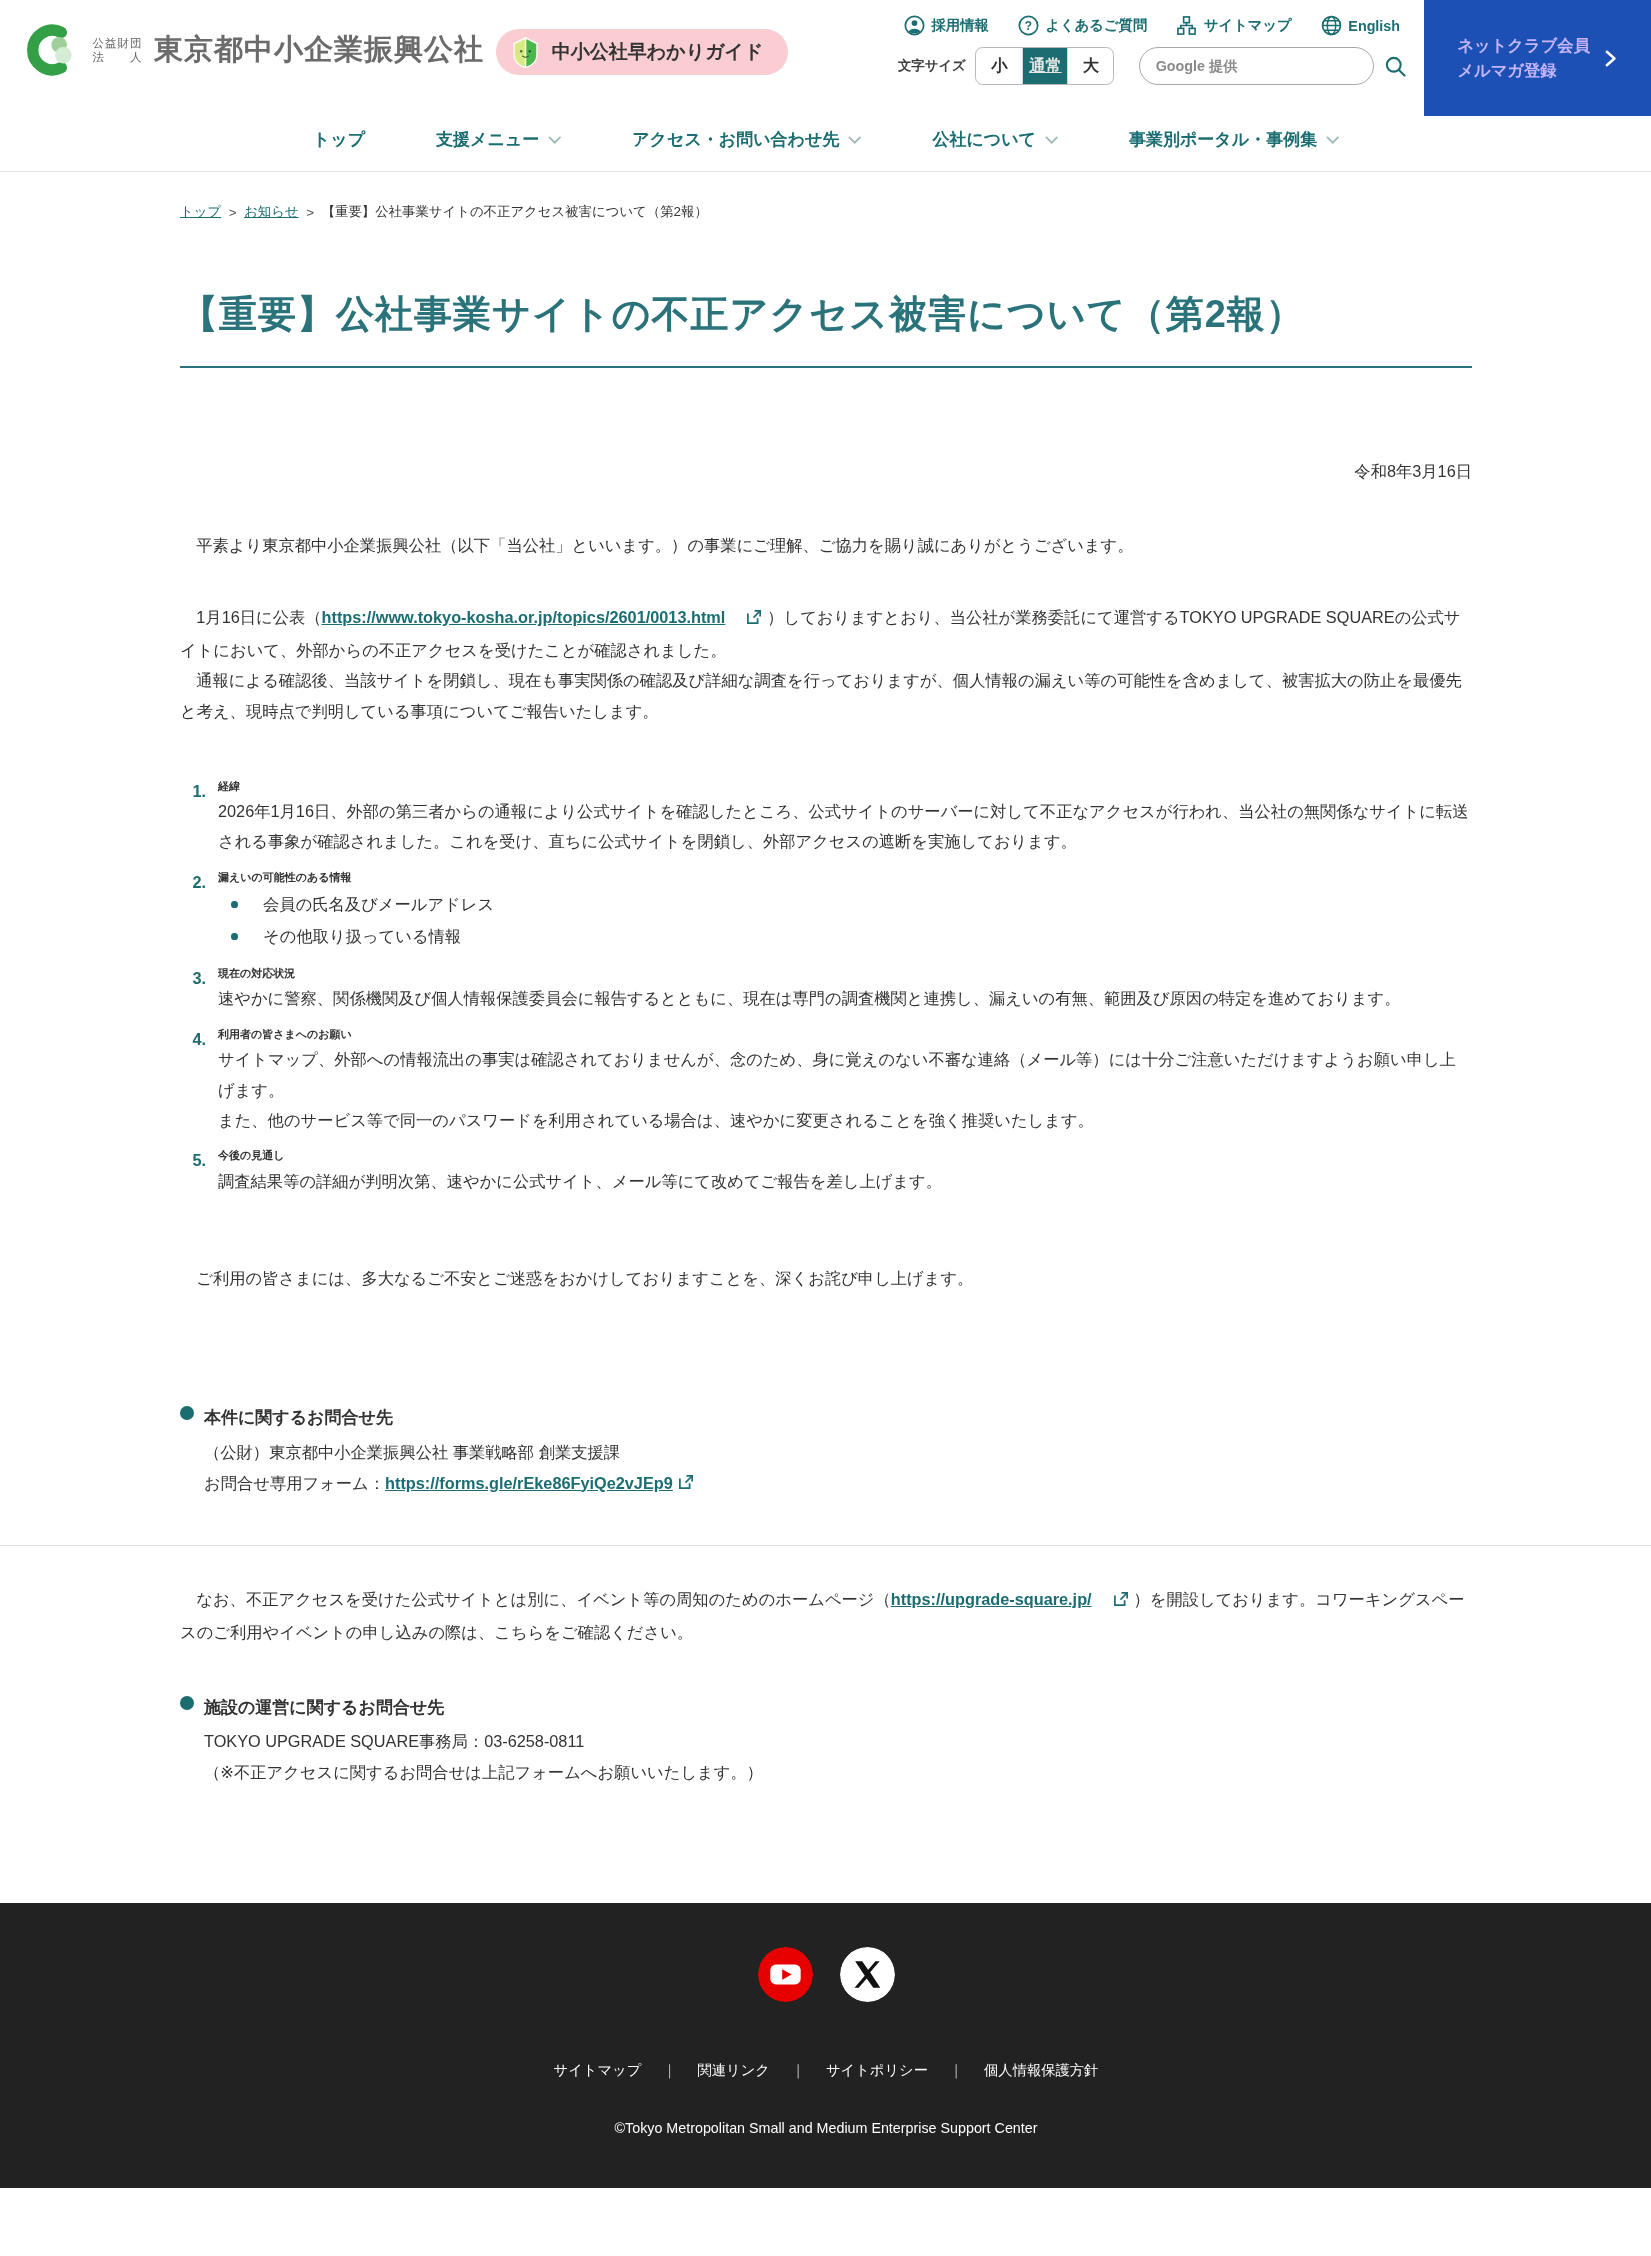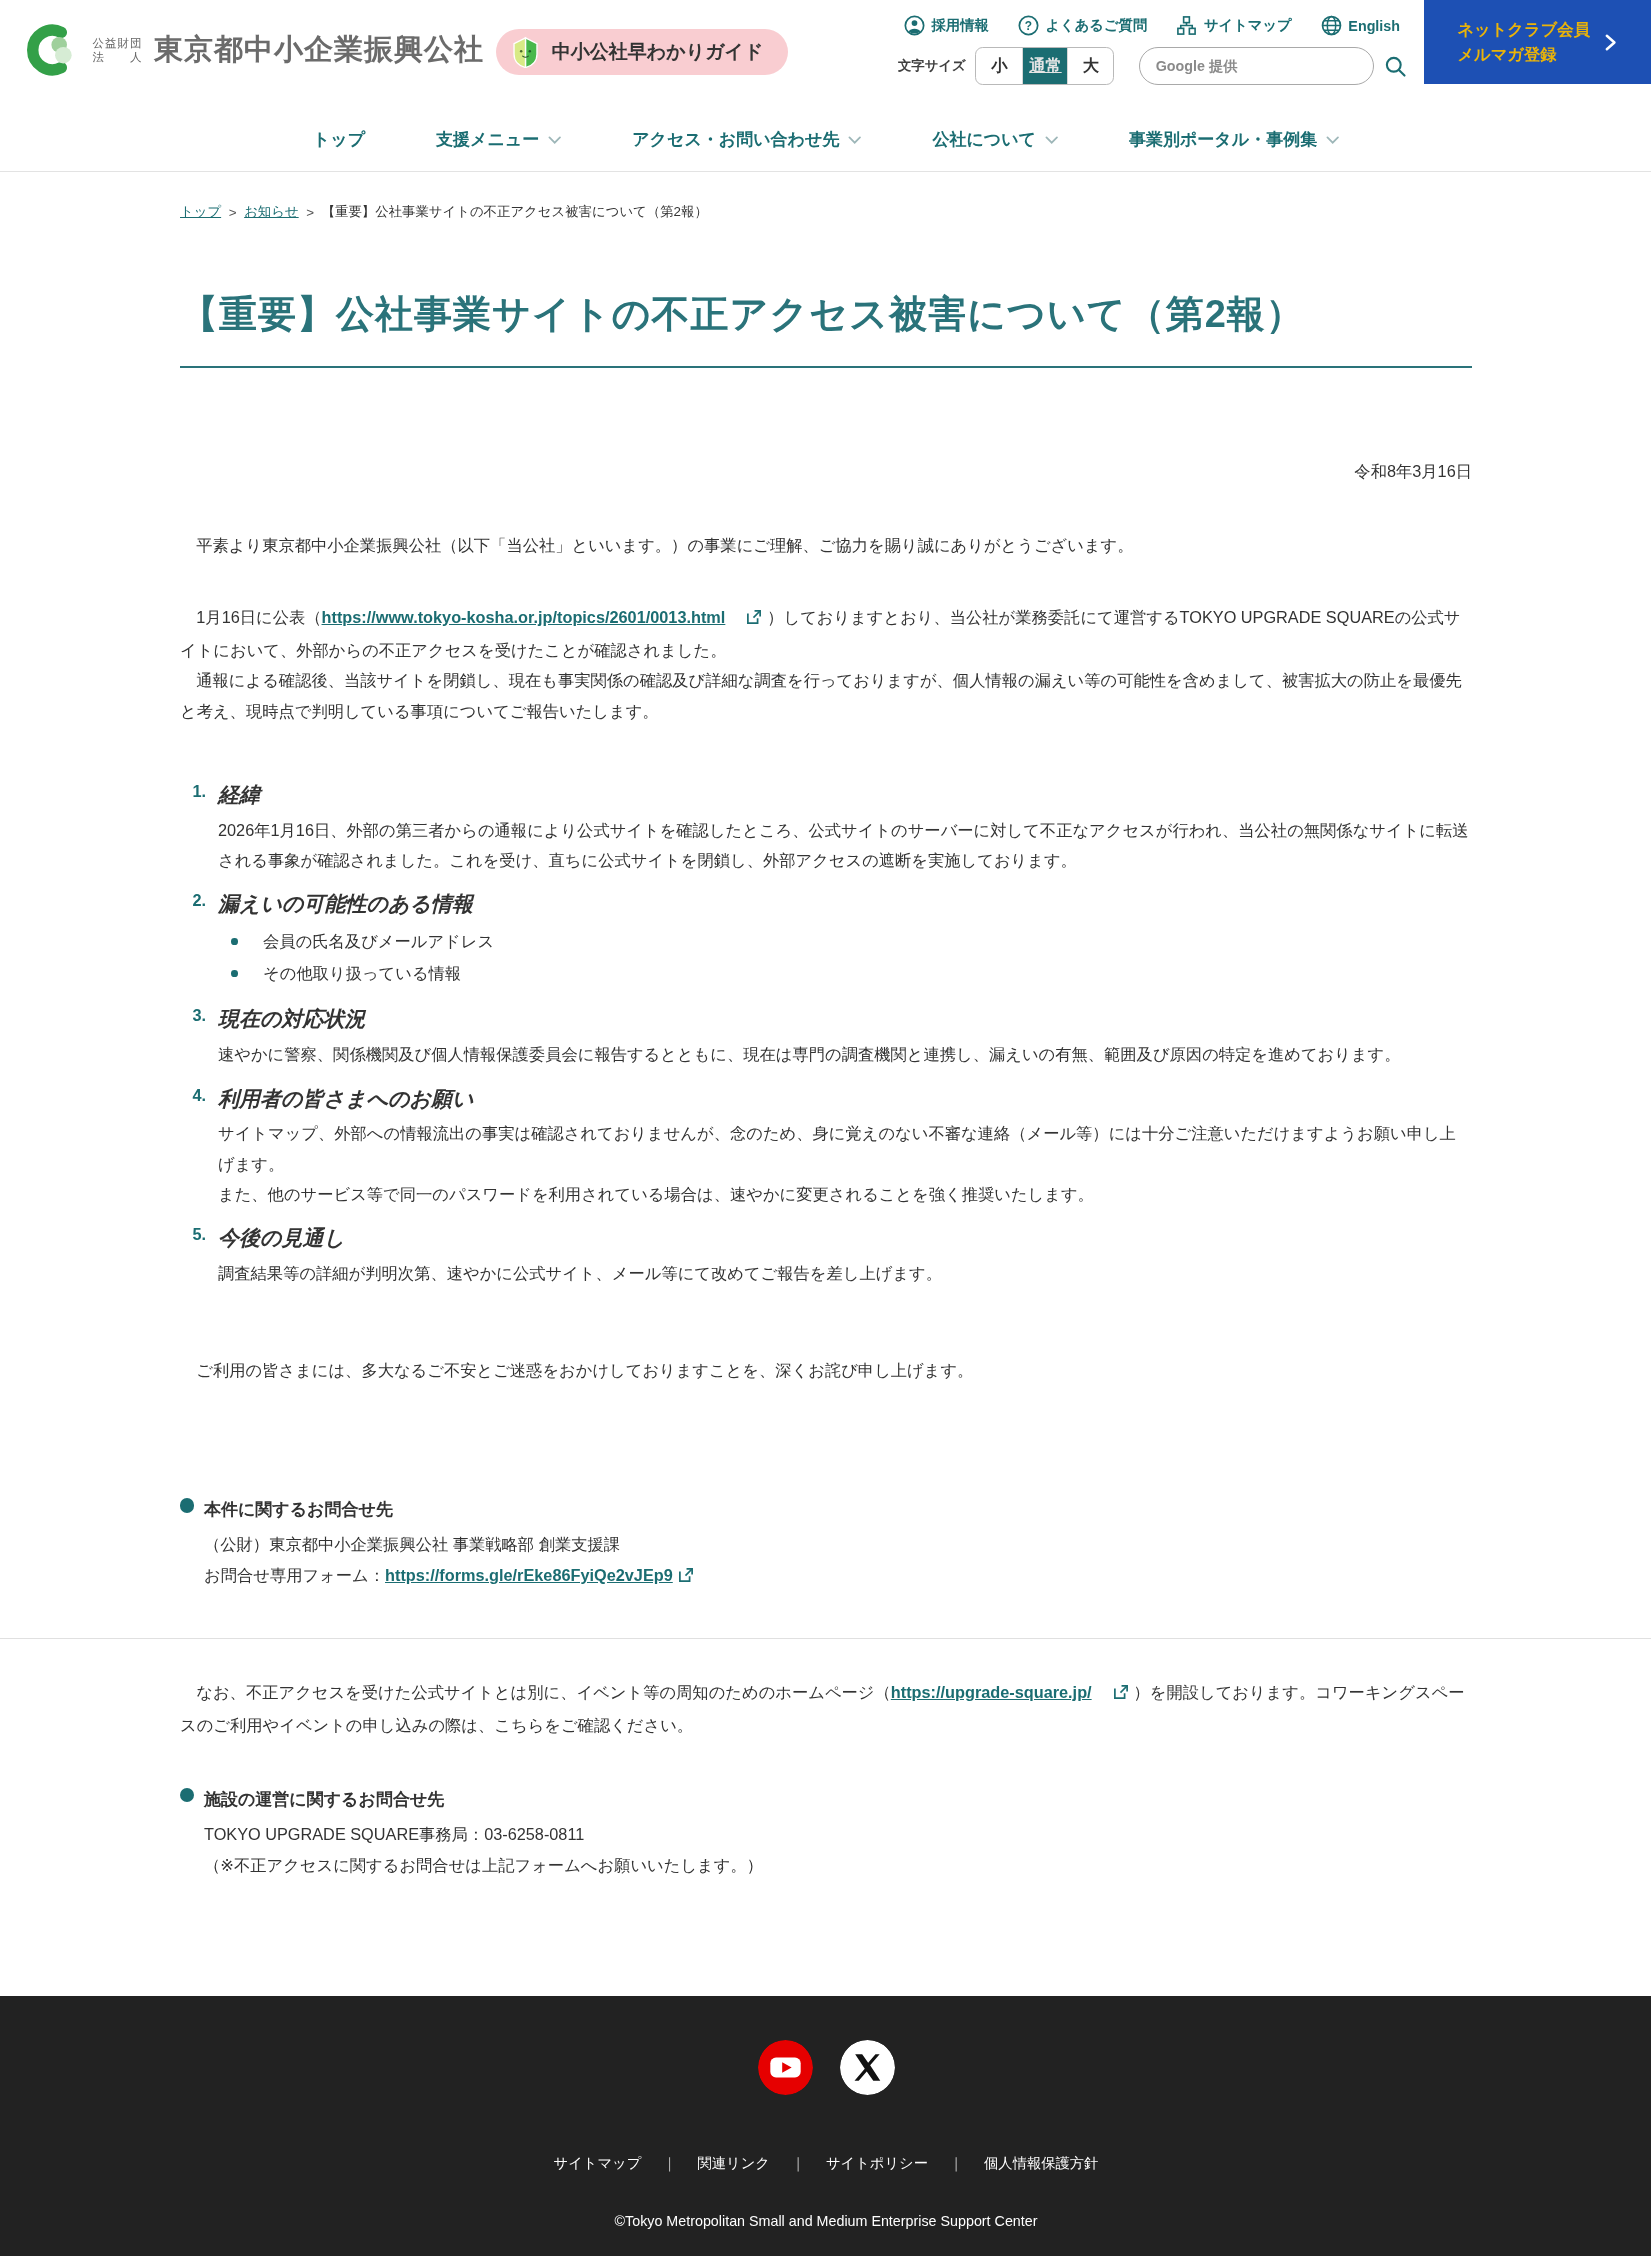--- a/index.html
+++ b/index.html
@@ -37,22 +37,22 @@
   .fs-opt.selected { background:#1b6d72; color:#e5e5e5; width:45px;text-decoration:underline; }
   .search-wrap { display:flex; align-items:center; margin-left:25px; gap:9.6px; }
   .search-box {
     width:235px; height:38px; border:1px solid #a9a9a9; border-radius:19px;
     padding:0 15.3px; font-size:14.3px; color:#333; outline:none;
     font-family:"Liberation Sans","DejaVu Sans",sans-serif;
   }
   .search-box::placeholder { color:#8a8a8a; font-weight:600; }
 
   .cta-btn {
-    position:absolute; top:0; right:0; width:228px; height:84px; background:#1d50b4;
-    color:#eab308; display:flex; align-items:center; justify-content:center; gap:13.4px;
+    position:absolute; top:0; right:0; width:228px; height:116px; background:#1d50b4;
+    color:#c4b5fd; display:flex; align-items:center; justify-content:center; gap:13.4px;
     cursor:pointer;
   }
   .cta-text { font-size:16.3px; font-weight:700; line-height:1.55; }
   .cta-btn svg { display:block; }
 
   
   .main-nav {
     height:64px; display:flex; align-items:center; justify-content:center; gap:71px;
     border-bottom:1px solid #e3e3e3; background:#fff;
   }
@@ -76,21 +76,21 @@
   .body-text { font-size:16.3px; line-height:1.85; }
   .p-indent { text-indent:1em; }
   .p-lead { margin-top:44px; }
   .p-block { margin-top:42px; }
   a.text-link { color:#1b6d72; font-weight:700; text-decoration:underline; }
   .ext-icon { display:inline-block; vertical-align:-2.9px; margin:0 3.8px; }
 
   .sections { margin-top:50px; }
   .section { position:relative; padding-left:38px; margin-top:10.5px; }
   .section-num { position:absolute; left:12.4px; top:0; color:#1b6d72; font-weight:700; font-size:16.3px; line-height:1.85; }
-  .section-heading { font-size:21px; font-weight:700; line-height:1.85;font-style:italic; }
+  .section-heading { font-size:11px; font-weight:700; line-height:1.85; }
   .bullet-list { margin-top:1.9px; padding-left:13.4px; }
   .bullet-item { display:flex; align-items:flex-start; gap:25px; line-height:1.95; }
   .bullet-dot { width:6.7px; height:6.7px; border-radius:50%; background:#1b6d72; margin-top:12.4px; flex:none; }
 
   .apology { margin-top:67px; }
 
   .contact-block { margin-top:113px; }
   .contact-heading { display:flex; align-items:flex-start; gap:9.6px; font-size:17px; font-weight:700; color:#333; }
   .contact-dot { width:14.3px; height:14.3px; border-radius:50%; background:#1b6d72; flex:none; }
   .contact-lines { padding-left:24px; margin-top:7.6px; font-size:16.3px; line-height:1.9; }

